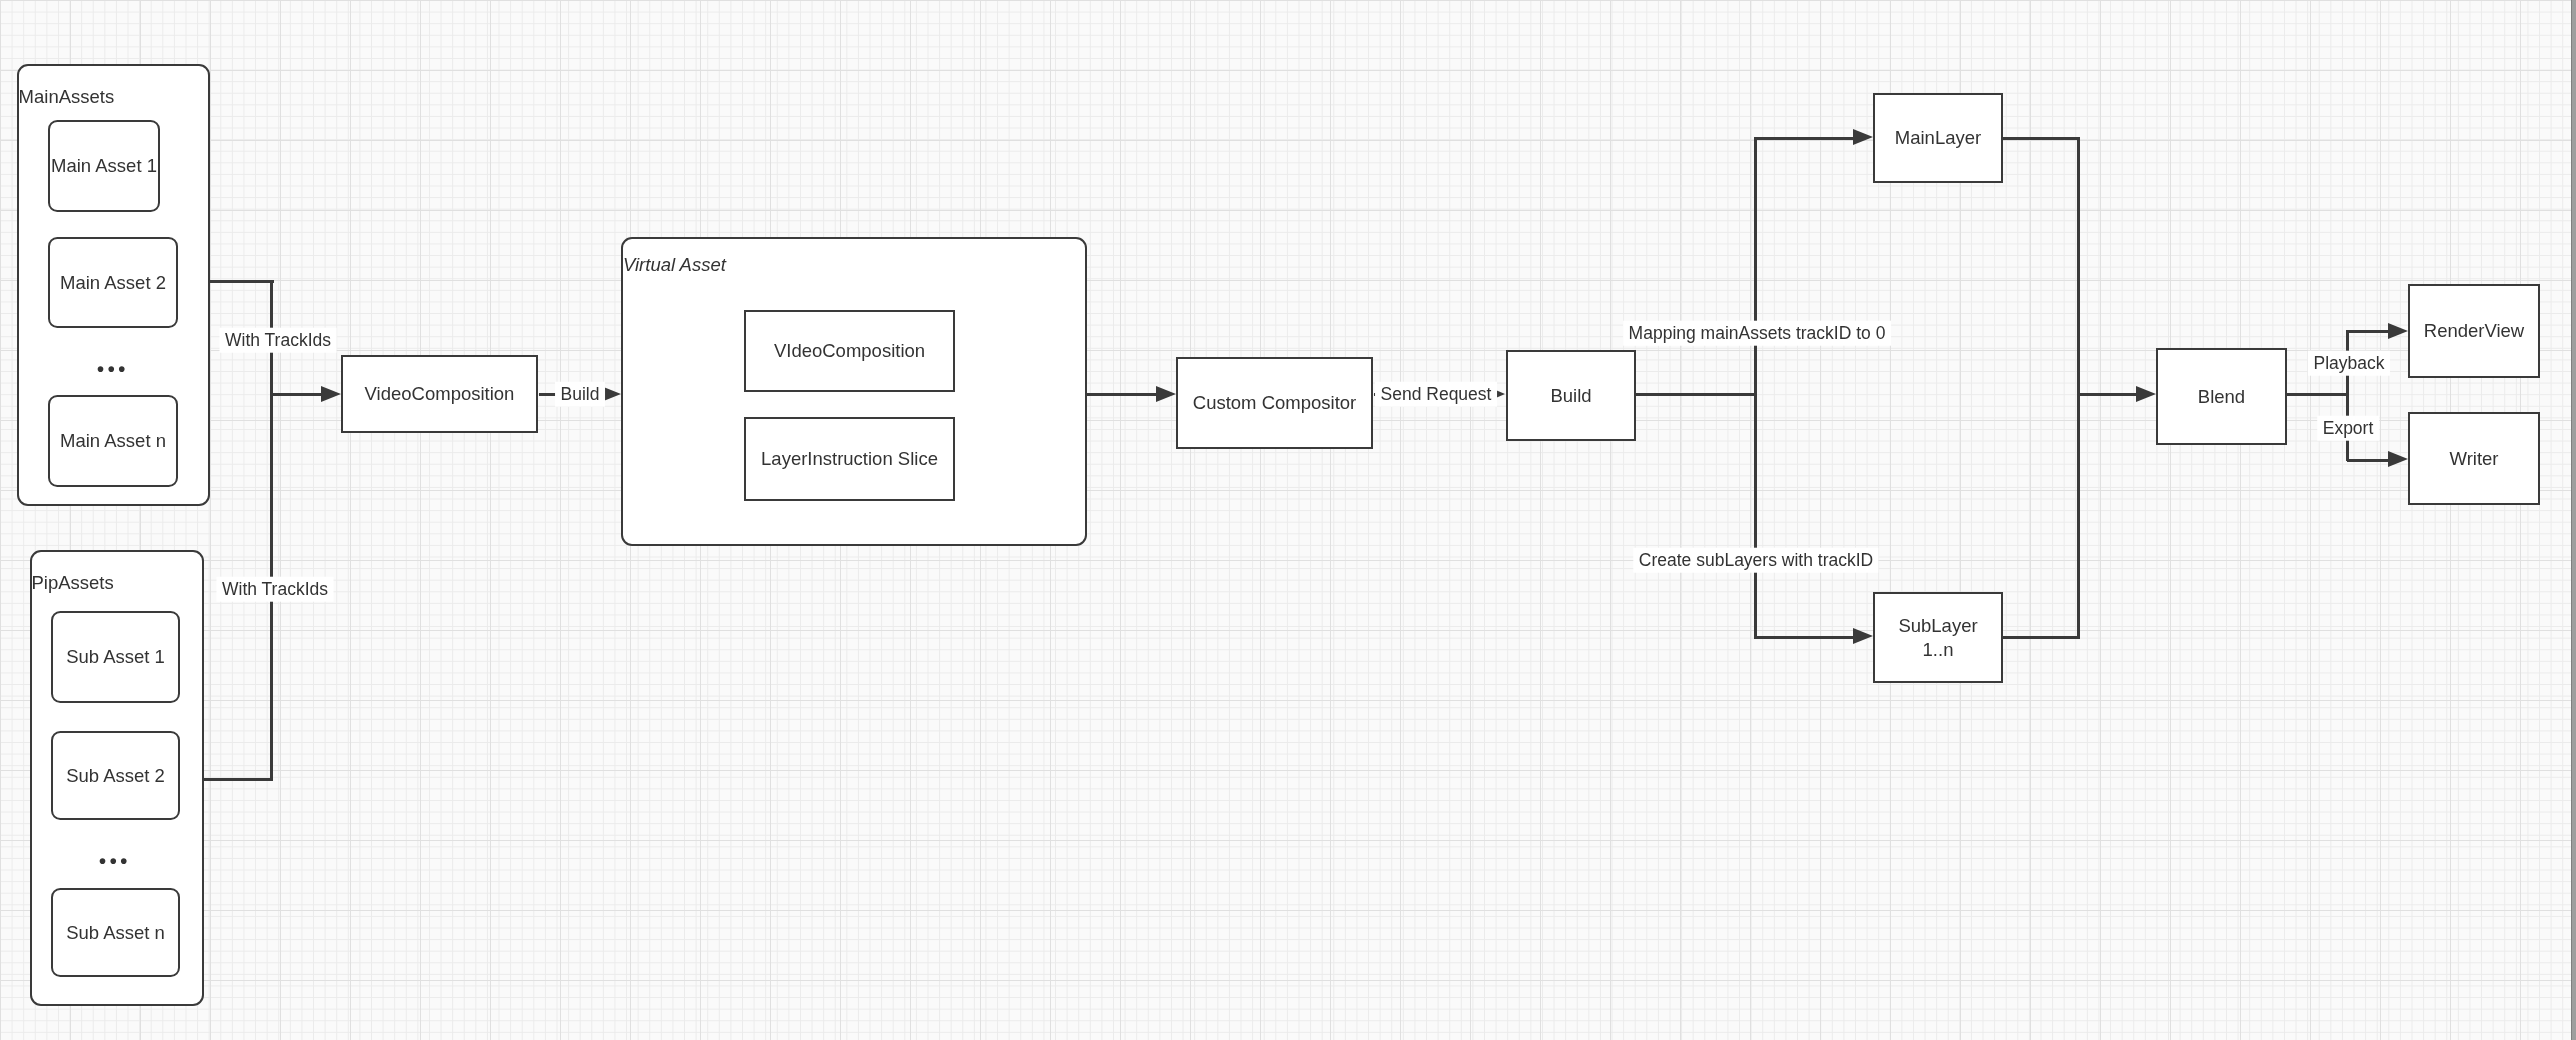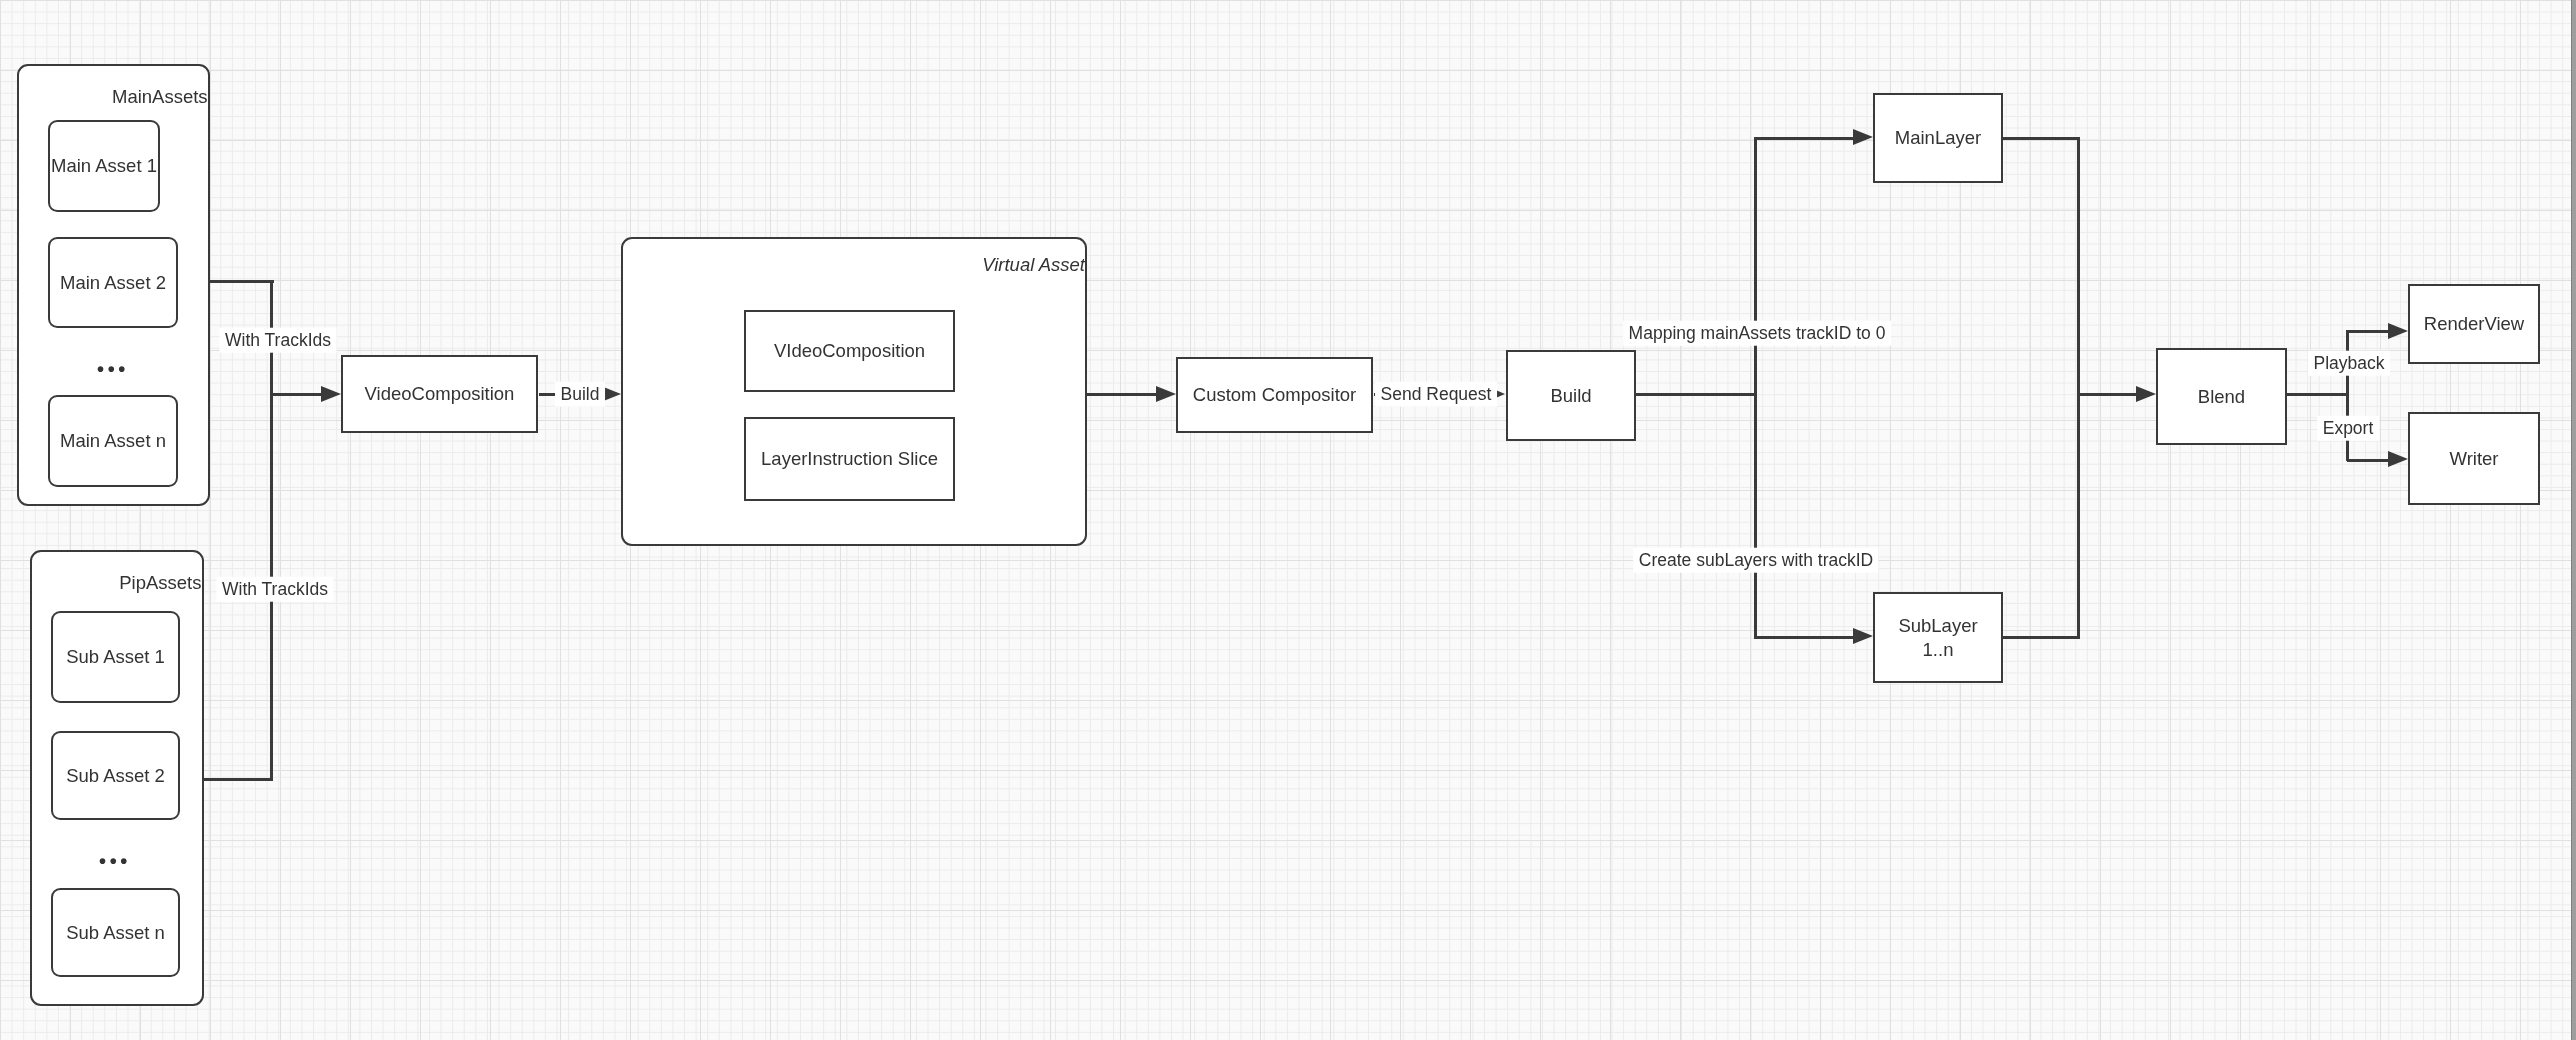--- a/index.html
+++ b/index.html
@@ -38,21 +38,21 @@
     position: absolute;
     box-sizing: border-box;
     background: #ffffff;
     border: 2.8px solid #3a3a3a;
     border-radius: 11px;
   }
   .group-title {
     position: absolute;
     left: 0; right: 0;
     top: 20px;
-    text-align: right;
+    text-align: left;
     font-size: 18.5px;
   }
   .item { border-radius: 9.2px; }
   .ellipsis {
     position: absolute;
     transform: translate(-50%, -50%);
     font-size: 20px;
     letter-spacing: 3.7px;
     font-weight: bold;
     color: #333333;
@@ -180,42 +180,42 @@
   <div class="group" style="left:621px; top:237px; width:466px; height:309px;font-style:italic;">
     <div class="group-title" style="top:14.8px;">Virtual Asset</div>
   </div>
   <div class="node" style="left:744px; top:310px; width:211px; height:82px;">
     <span>VIdeoComposition</span>
   </div>
   <div class="node" style="left:744px; top:417px; width:211px; height:84px;">
     <span>LayerInstruction Slice</span>
   </div>
 
-  <div class="node" style="left:1176px; top:357px; width:197px; height:76px;">
+  <div class="node" style="left:1176px; top:357px; width:197px; height:92px;">
     <span>Custom Compositor</span>
   </div>
 
   <div class="node" style="left:1506px; top:350px; width:130px; height:91px;">
     <span>Build</span>
   </div>
 
   <div class="node" style="left:1873px; top:93px; width:130px; height:90px;">
     <span>MainLayer</span>
   </div>
 
   <div class="node" style="left:1873px; top:592px; width:130px; height:91px;">
     <span>SubLayer</span>
     <span>1..n</span>
   </div>
 
   <div class="node" style="left:2156px; top:348px; width:131px; height:97px;">
     <span>Blend</span>
   </div>
 
-  <div class="node" style="left:2408px; top:284px; width:132px; height:80px;">
+  <div class="node" style="left:2408px; top:284px; width:132px; height:94px;">
     <span>RenderView</span>
   </div>
 
   <div class="node" style="left:2408px; top:412px; width:132px; height:93px;">
     <span>Writer</span>
   </div>
 
   <div class="edge-label" style="left:278px; top:340px;">With TrackIds</div>
   <div class="edge-label" style="left:275px; top:589px;">With TrackIds</div>
   <div class="edge-label" style="left:580px; top:394px;">Build</div>

